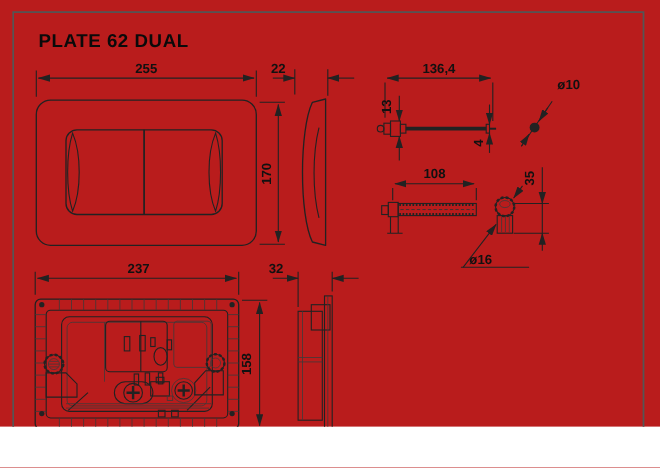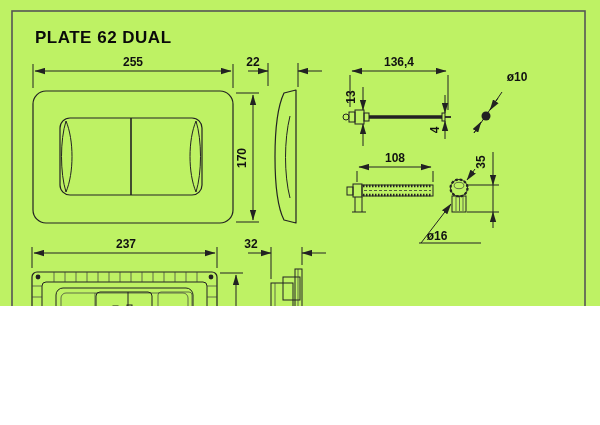--- a/index.html
+++ b/index.html
@@ -1,16 +1,16 @@
 <!DOCTYPE html>
 <html><head>
 <meta charset="utf-8">
 <style>
   html,body{margin:0;padding:0;background:#fff;}
-  .page{width:600px;height:306px;position:relative;background:#bef264;font-family:"Liberation Sans","DejaVu Sans",sans-serif;}
+  .page{width:600px;height:388px;position:relative;background:#b91c1c;font-family:"Liberation Sans","DejaVu Sans",sans-serif;}
   svg{position:absolute;left:0;top:0;}
   .ln{fill:none;stroke:#222;stroke-width:1.2;stroke-linecap:round;stroke-linejoin:round;}
   .ln2{fill:none;stroke:#222;stroke-width:1;}
   .thin{fill:none;stroke:#3a3a3a;stroke-width:0.7;}
   .dim{fill:none;stroke:#222;stroke-width:1;}
   .fillb{fill:#222;stroke:none;}
   .dimtxt{font-size:12px;font-weight:bold;fill:#111;text-anchor:middle;}
   .titletxt{font-size:17px;font-weight:bold;fill:#0a0a0a;letter-spacing:.5px;}
   .knurl{fill:none;stroke:#222;stroke-width:2.2;stroke-dasharray:2.5 2;}
   .serr{fill:none;stroke:#222;stroke-width:2.6;stroke-dasharray:1.5 1.5;}

